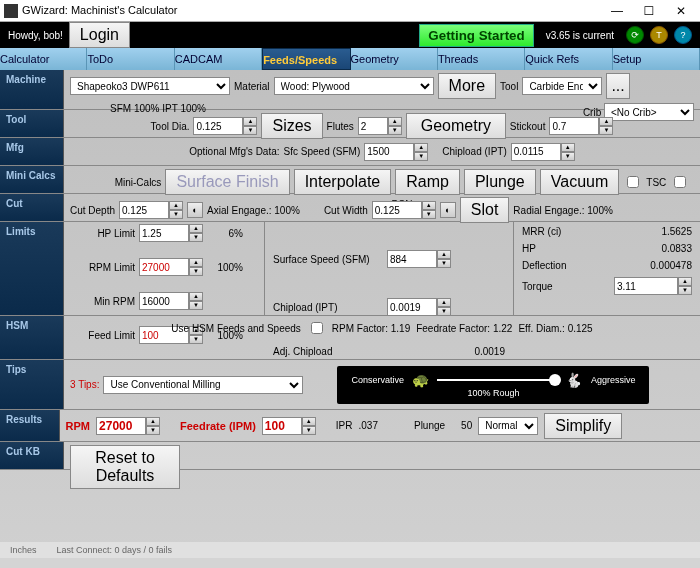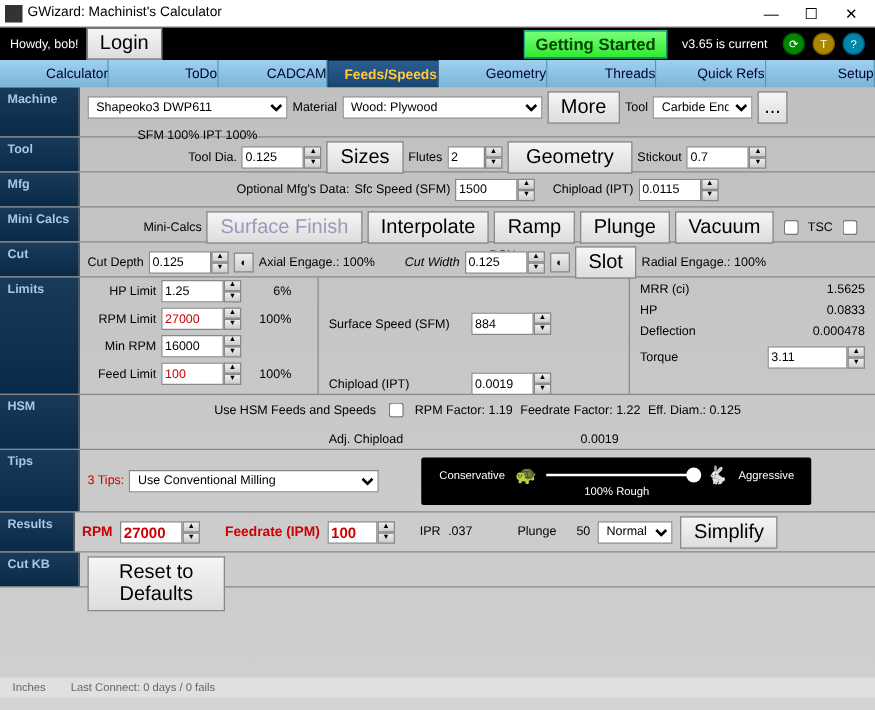--- a/index.html
+++ b/index.html
@@ -8,38 +8,38 @@
   .titlebar-left { display: flex; align-items: flex-start; gap: 4px; }
   .titlebar-icon { width: 14px; height: 14px; background: #333; }
   .titlebar-title { font-size: 11px; }
   .titlebar-right { display: flex; gap: 2px; }
   .winbtn { width: 30px; height: 18px; display: flex; align-items: center; justify-content: center; font-size: 12px; cursor: default; }
   .header { background: #000; color: #fff; height: 26px; display: flex; align-items: center; padding: 0 8px; justify-content: space-between; }
   .header-left { display: flex; align-items: center; gap: 6px; }
   .btn { background: linear-gradient(#f5f5f5,#ddd); border: 1px solid #888; padding: 3px 10px; font-size: 16px; cursor: pointer; }
   .btn-gs { background: linear-gradient(#7aff7a,#2eea2e); color: #004400; font-weight: bold; border: 1px solid #2a8; padding: 3px 8px; }
   .tabs { display: flex; background: #7ab5d6; height: 22px; }
-  .tab { flex: 1; text-align: right; font-size: 11px; color: #003; border-right: 1px solid #5a95b6; line-height: 22px; cursor: pointer; background: linear-gradient(#a0d0ee,#7ab5d6); }
+  .tab { flex: 1; text-align: left; font-size: 11px; color: #003; border-right: 1px solid #5a95b6; line-height: 22px; cursor: pointer; background: linear-gradient(#a0d0ee,#7ab5d6); }
   .tab.active { background: linear-gradient(#2a5c90,#1a4676); color: #ffcb3a; font-weight: bold; border: 1px solid #0a2a4a; }
   .content { background: linear-gradient(#c0c0c0,#d0d0d0); height: 488px; position: relative; }
   .row { display: flex; border-bottom: 1px solid #888; }
   .sidelbl { width: 64px; background: linear-gradient(#1a3a5a,#0a2a4a); color: #a8c8e8; font-size: 10px; font-weight: bold; padding: 4px 6px; border-right: 1px solid #555; }
   .panel { flex: 1; padding: 3px 6px; display: flex; align-items: center; gap: 4px; flex-wrap: wrap; }
   select, input[type=text] { border: 1px solid #888; font-size: 10px; padding: 1px 2px; height: 18px; background: #fff; }
   .spinner { display: inline-flex; }
   .spinner input { width: 50px; }
   .spin-btns { width: 14px; display: flex; flex-direction: column; }
   .spin-btns div { height: 9px; border: 1px solid #888; background: linear-gradient(#eee,#ccc); font-size: 6px; text-align: center; line-height: 7px; cursor: pointer; }
   .lbl { font-size: 10px; color: #000; }
   .chk { width: 12px; height: 12px; }
   .red { color: #c00; font-weight: bold; }
   .redv { color: #c00; }
   .circ { width: 18px; height: 18px; border-radius: 50%; border: 1px solid #333; display: inline-flex; align-items: center; justify-content: center; font-size: 9px; }
   .section-split { display: flex; flex: 1; }
-  .col { display: flex; flex-direction: column; gap: 4px; padding: 2px 6px; }
+  .col { display: flex; flex-direction: column; gap: 16px; padding: 2px 6px; margin-left: 10px; }
   .limrow { display: flex; align-items: center; gap: 4px; }
   .limlbl { width: 55px; text-align: right; font-size: 10px; }
   .pct { font-size: 10px; width: 36px; text-align: right; }
   .midcol { border-left: 1px solid #888; border-right: 1px solid #888; padding: 4px 8px; display: flex; flex-direction: column; gap: 6px; }
   .midrow { display: flex; align-items: center; gap: 4px; margin-top: 24px; }
   .midlbl { width: 110px; font-size: 10px; }
   .rcol { padding: 4px 8px; display: flex; flex-direction: column; gap: 6px; }
   .rrow { display: flex; align-items: center; gap: 4px; justify-content: space-between; }
   .rlbl { font-size: 10px; }
   .rval { font-size: 10px; text-align: right; }
@@ -100,20 +100,24 @@
     <div class="panel">
       <select style="width:160px;"><option>Shapeoko3 DWP611</option></select>
       <span class="lbl">Material</span>
       <select style="width:160px;"><option>Wood: Plywood</option></select>
       <button class="btn">More</button>
       <span class="lbl">Tool</span>
       <select style="width:80px;"><option>Carbide Endmill</option></select>
       <button class="btn" style="padding:3px 4px;">...</button>
       <div style="width:100%; display:flex; justify-content:space-between;">
         <span class="lbl" style="margin-left:40px;">SFM 100%  IPT 100%</span>
+        <span>
+          <span class="lbl">Crib</span>
+          <select style="width:90px;"><option>&lt;No Crib&gt;</option></select>
+        </span>
       </div>
     </div>
   </div>
 
   <div class="row" style="height:28px;">
     <div class="sidelbl">Tool</div>
     <div class="panel" style="justify-content:center;">
       <span class="lbl">Tool Dia.</span>
       <span class="spinner">
           <input type="text" value="0.125" style="">
@@ -188,21 +192,21 @@
       <span class="lbl">Cut Depth</span>
       <span class="spinner">
           <input type="text" value="0.125" style="">
           <span class="spin-btns">
             <div>▲</div>
             <div>▼</div>
           </span>
         </span>
       <span class="icon16">◐</span>
       <span class="lbl">Axial Engage.: 100%</span>
-      <span class="lbl" style="margin-left:20px;font-style:italic;">Cut Width</span>
+      <span class="lbl" style="margin-left:20px;">Cut Width</span>
       <span class="spinner">
           <input type="text" value="0.125" style="">
           <span class="spin-btns">
             <div>▲</div>
             <div>▼</div>
           </span>
         </span>
       <span class="icon16">◐</span>
       <button class="btn">Slot</button>
       <span class="lbl">Radial Engage.: 100%</span>

